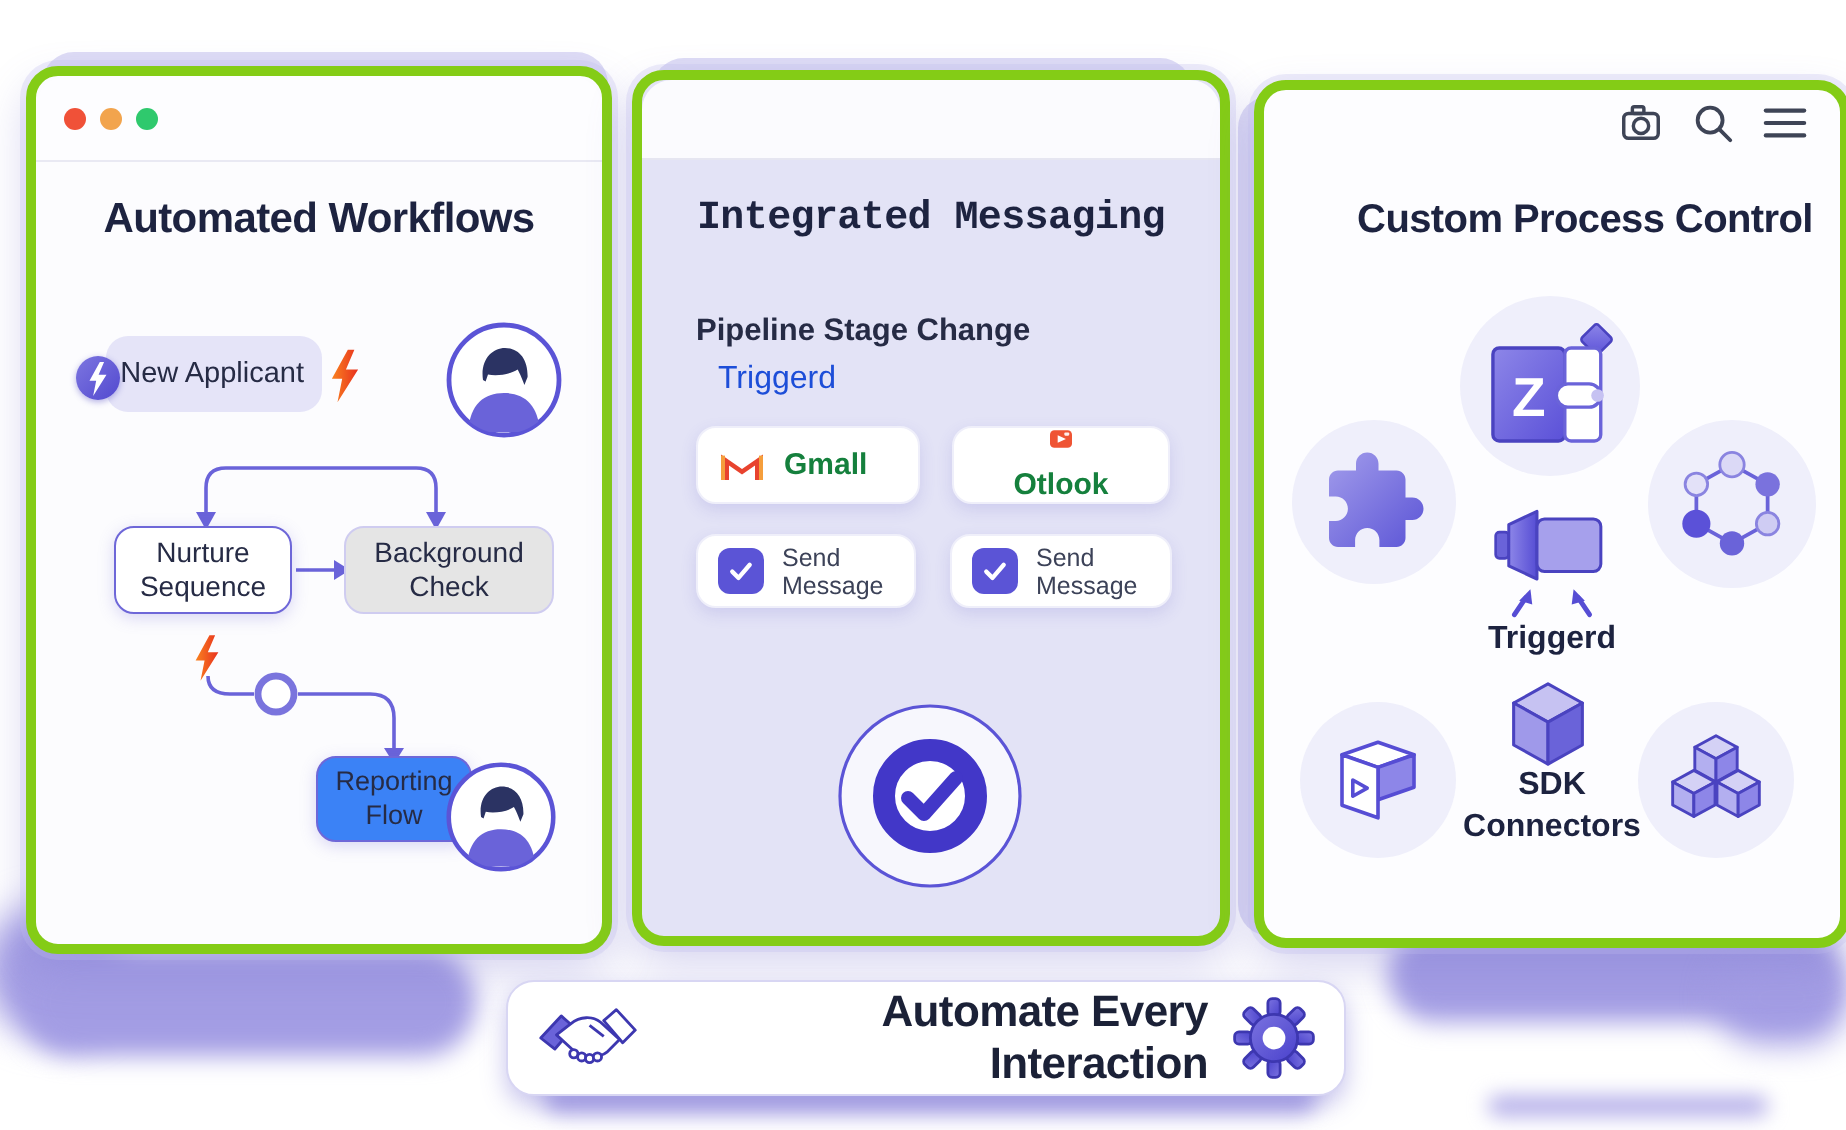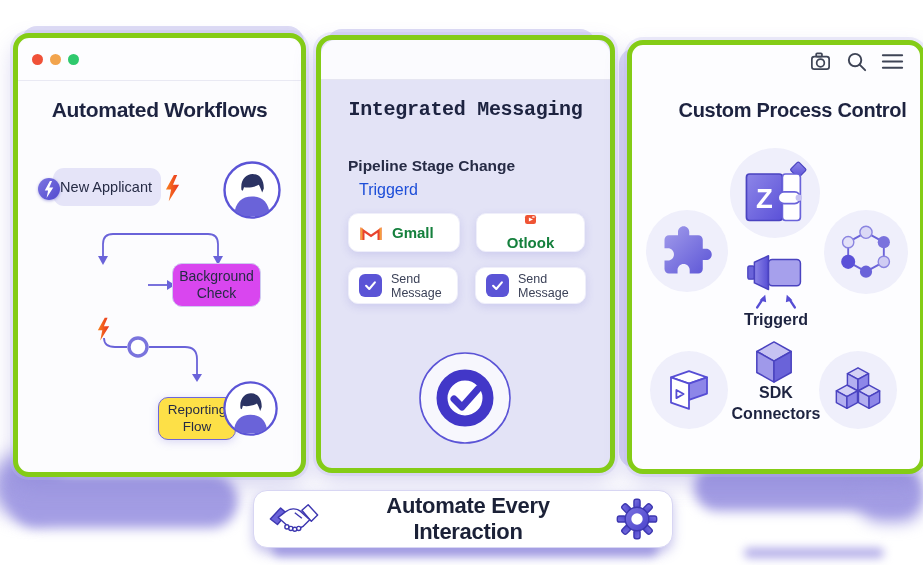--- a/index.html
+++ b/index.html
@@ -54,22 +54,22 @@
   .bolt1{position:absolute;left:147px;top:136px;width:15px;height:28px;}
   .bolt2{position:absolute;left:79px;top:279px;width:13px;height:24px;}
   .avatar{position:absolute;}
   .avatar-1{left:204px;top:122px;width:60px;height:60px;}
   .avatar-2{left:204px;top:342px;width:57px;height:57px;}
   .node{
     position:absolute;border-radius:10px;display:flex;align-items:center;justify-content:center;
     text-align:center;font-size:14px;color:#262b45;line-height:1.25;padding:4px 6px;box-sizing:border-box;
   }
   .node-nurture{left:39px;top:225px;width:89px;height:44px;background:#ffffff;border:1.5px solid #6e67d8;box-shadow:0 2px 8px rgba(110,103,216,.25);}
-  .node-bg{left:154px;top:225px;width:89px;height:44px;background:#d946ef;border:1px solid #cfccf0;}
-  .node-report{left:140px;top:359px;width:78px;height:43px;background:#fde047;border:1.5px solid #6e67d8;box-shadow:0 2px 8px rgba(110,103,216,.25);font-size:13.5px;}
+  .node-bg{left:154px;top:225px;width:105px;height:44px;background:#e5e5e5;border:1px solid #cfccf0;}
+  .node-report{left:140px;top:340px;width:78px;height:43px;background:#3b82f6;border:1.5px solid #6e67d8;box-shadow:0 2px 8px rgba(110,103,216,.25);font-size:13.5px;}
   
   .mid-strip{position:absolute;left:0;top:0;right:0;height:39px;background:#fbfbfe;border-bottom:1px solid #e6e6f1;border-radius:15px 15px 0 0;}
   .stage-label{position:absolute;left:27px;top:117px;font-size:15.5px;font-weight:600;color:#262b45;}
   .trigger-label{position:absolute;left:38px;top:141px;font-size:16px;color:#1d4ed8;}
   .btn{
     position:absolute;background:#ffffff;border-radius:10px;border:1px solid #efeffa;
     box-shadow:0 3px 8px rgba(96,90,200,.16);display:flex;align-items:center;gap:9px;padding:0 10px;box-sizing:border-box;cursor:pointer;
   }
   .btn-provider{top:173px;height:39px;font-size:15px;font-weight:700;color:#15803d;}
   .btn-p1{left:27px;width:112px;}
@@ -92,21 +92,21 @@
   .webhooks-label{position:absolute;left:0;right:0;top:266px;text-align:center;font-size:16px;font-weight:700;color:#1d2340;}
   .sdk-cube{position:absolute;left:121px;top:294px;width:42px;height:46px;}
   .sdk-label{position:absolute;left:0;right:0;top:338px;text-align:center;font-size:16px;font-weight:700;color:#1d2340;line-height:1.3;}
   
   .banner{
     position:absolute;left:253px;top:490px;width:420px;height:58px;background:#ffffff;
     border:1px solid #d8d6f3;border-radius:14px;display:flex;align-items:center;
     padding:0 14px;box-sizing:border-box;gap:12px;
     box-shadow:0 5px 12px rgba(128,122,212,.45);
   }
-  .banner-label{flex:1;text-align:center;font-size:22px;font-weight:700;color:#1b2137;letter-spacing:-0.3px;}
+  .banner-label{flex:1;text-align:right;font-size:22px;font-weight:700;color:#1b2137;letter-spacing:-0.3px;}
   .hs-ic{width:52px;height:38px;flex:0 0 auto;}
   .gear-ic{width:42px;height:42px;flex:0 0 auto;cursor:pointer;}
 </style>
 </head>
 <body>
 
 <div class="stage">
 
   <div class="blob blob-l2"></div>
   <div class="blob blob-l1"></div>
@@ -170,20 +170,23 @@
               <circle cx="30" cy="30" r="27"></circle>
             </clipPath>
           </defs>
         <circle cx="30" cy="30" r="27.5" fill="#ffffff" stroke="#5b54d6" stroke-width="2.4"></circle>
         <g clip-path="url(#avc1)">
           <path d="M12,56 C13,42 20,36.5 30,36.5 C40,36.5 47,42 48,56 Z" fill="#6a63d9"></path>
           <path d="M19.5,30 C18,20 24,14 30.5,14 C37.5,14 42,19.5 41.8,28.5 L40.2,32.5 C38.8,28.8 38,27 36.8,24.8 C33,27.2 26.2,28.2 22,27.2 L20.8,30.8 Z" fill="#2b3363"></path>
         </g>
       </svg>
 
+      <div class="node node-nurture">
+        <span>Nurture Sequence</span>
+      </div>
       <div class="node node-bg">
         <span>Background Check</span>
       </div>
 
       <svg class="bolt2" viewBox="0 0 16 28">
         <path d="M9.5,0 L1,15.5 L6.5,15.5 L4,28 L15,10.5 L8.5,10.5 L13,0 Z" fill="url(#bg1)"></path>
       </svg>
 
       <div class="node node-report">
         <span>Reporting Flow</span>

